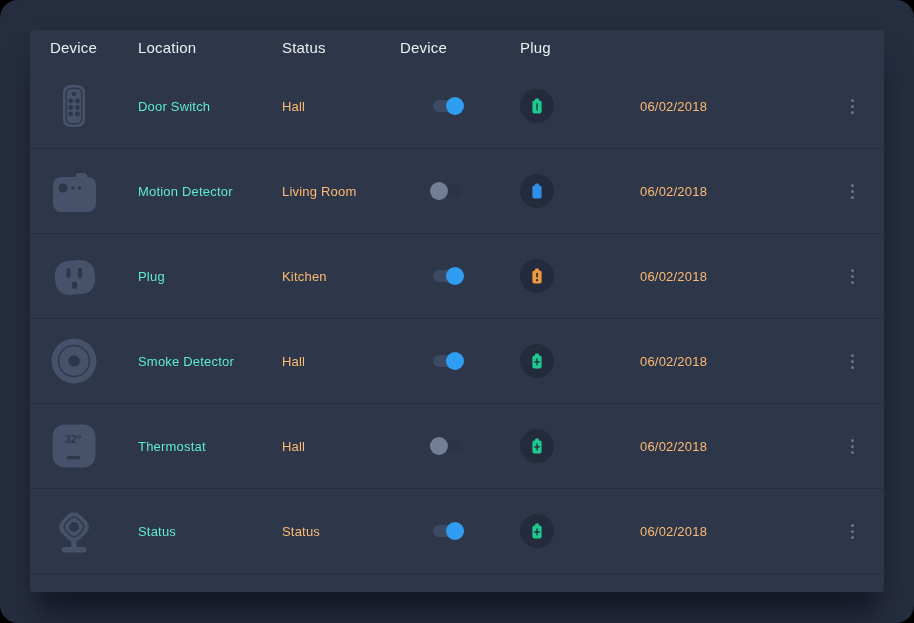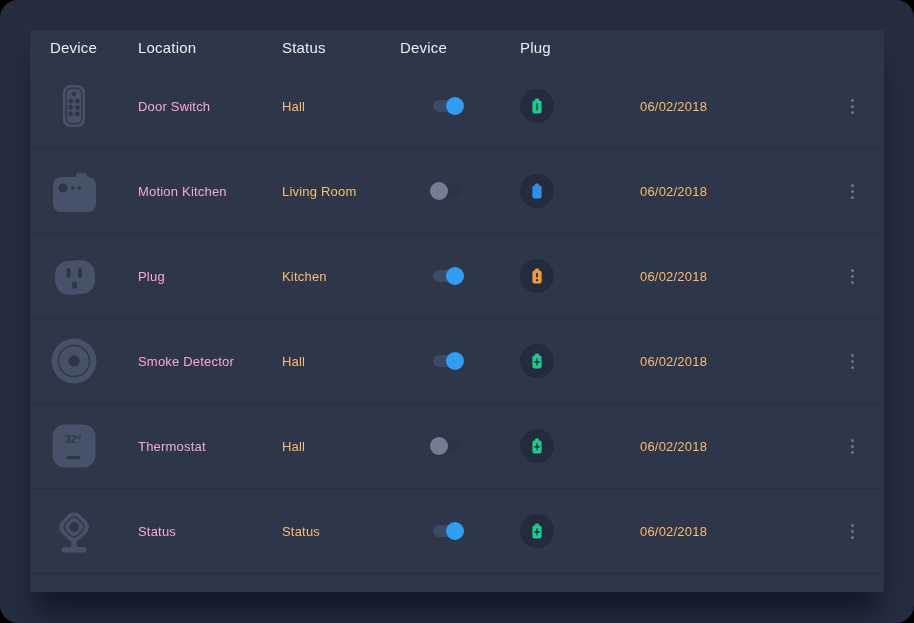--- a/index.html
+++ b/index.html
@@ -5,21 +5,21 @@
   html,body{margin:0;padding:0;background:#000;}
   body{width:914px;height:623px;font-family:"Liberation Sans",sans-serif;}
   .screen{position:relative;width:914px;height:623px;background:#262d3f;border-radius:18px;overflow:hidden;}
   .card{position:absolute;left:30px;top:30px;width:854px;height:562px;background:#2e3749;border-radius:3px;
         box-shadow:0 26px 26px -6px rgba(9,13,24,0.65);}
   .table-header,.row{display:grid;grid-template-columns:108px 144px 118px 120px 120px 180px 1fr;align-items:center;}
   .table-header{height:34px;}
   .th{color:#ebedf1;font-size:15px;font-weight:400;letter-spacing:.2px;}
   .th-device,.cell-device{padding-left:20px;}
   .row{height:84px;border-bottom:1px solid #272e3e;}
-  .cell-name{color:#f9a8d4;font-size:13px;letter-spacing:.2px;}
+  .cell-name{color:#5eead4;font-size:13px;letter-spacing:.2px;}
   .cell-location,.cell-date{color:#fdba74;font-size:13px;letter-spacing:.2px;}
   .device-icon{width:48px;height:48px;display:block;}
   
   .cell-status{display:flex;}
   .toggle{position:relative;width:34px;height:18px;margin-left:30px;cursor:pointer;}
   .toggle .track{position:absolute;left:3px;top:3px;width:28px;height:12px;border-radius:6px;}
   .toggle .knob{position:absolute;top:0;width:18px;height:18px;border-radius:50%;}
   .toggle.on .track{background:#3d4a63;}
   .toggle.on .knob{left:16px;background:#2f9df2;}
   .toggle.off .track{background:#2b3347;}
@@ -132,21 +132,21 @@
               <span></span>
             </div>
     </div>
   </div>
         <div class="row">
     <div class="cell cell-device">
       <svg class="device-icon">
               <use href="#icon-motion"></use>
             </svg>
     </div>
-    <div class="cell cell-name">Motion Kitchen</div>
+    <div class="cell cell-name">Motion Detector</div>
     <div class="cell cell-location">Living Room</div>
     <div class="cell cell-status">
       <div class="toggle off">
         <div class="track"></div>
         <div class="knob"></div>
       </div>
     </div>
     <div class="cell cell-battery">
       <div class="battery-badge">
         <svg viewBox="0 0 20 20" class="sym-none">

